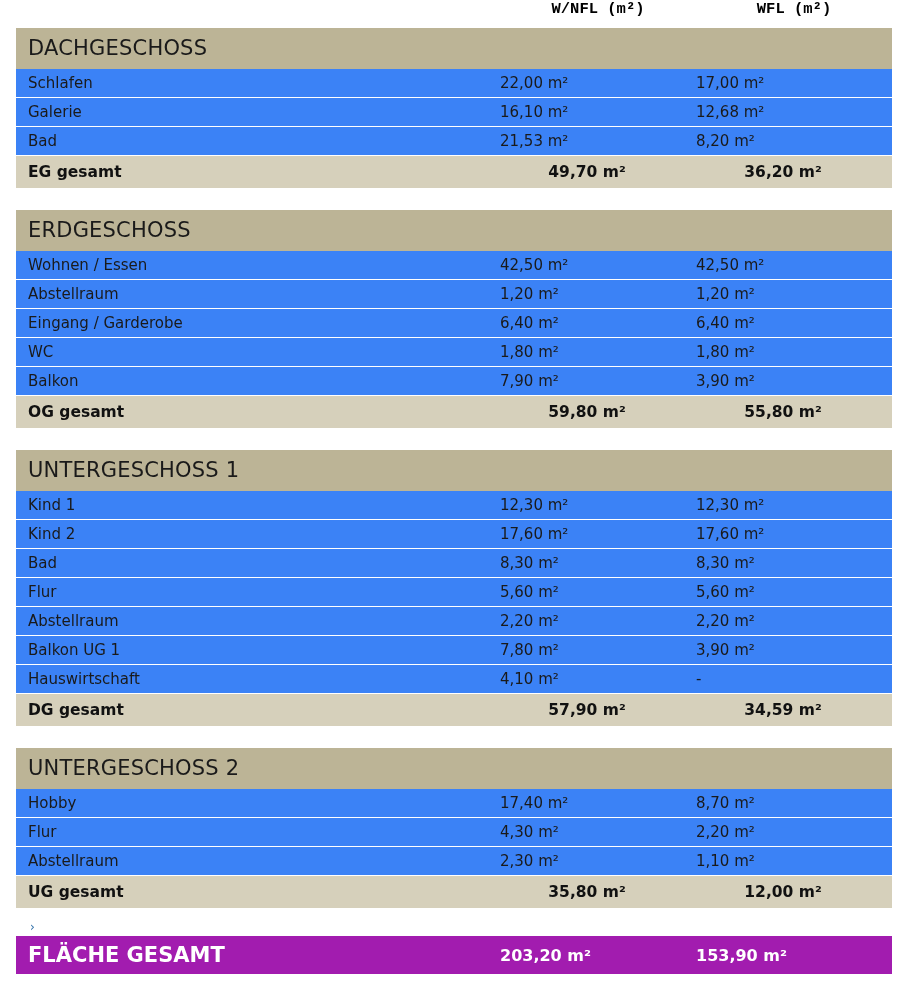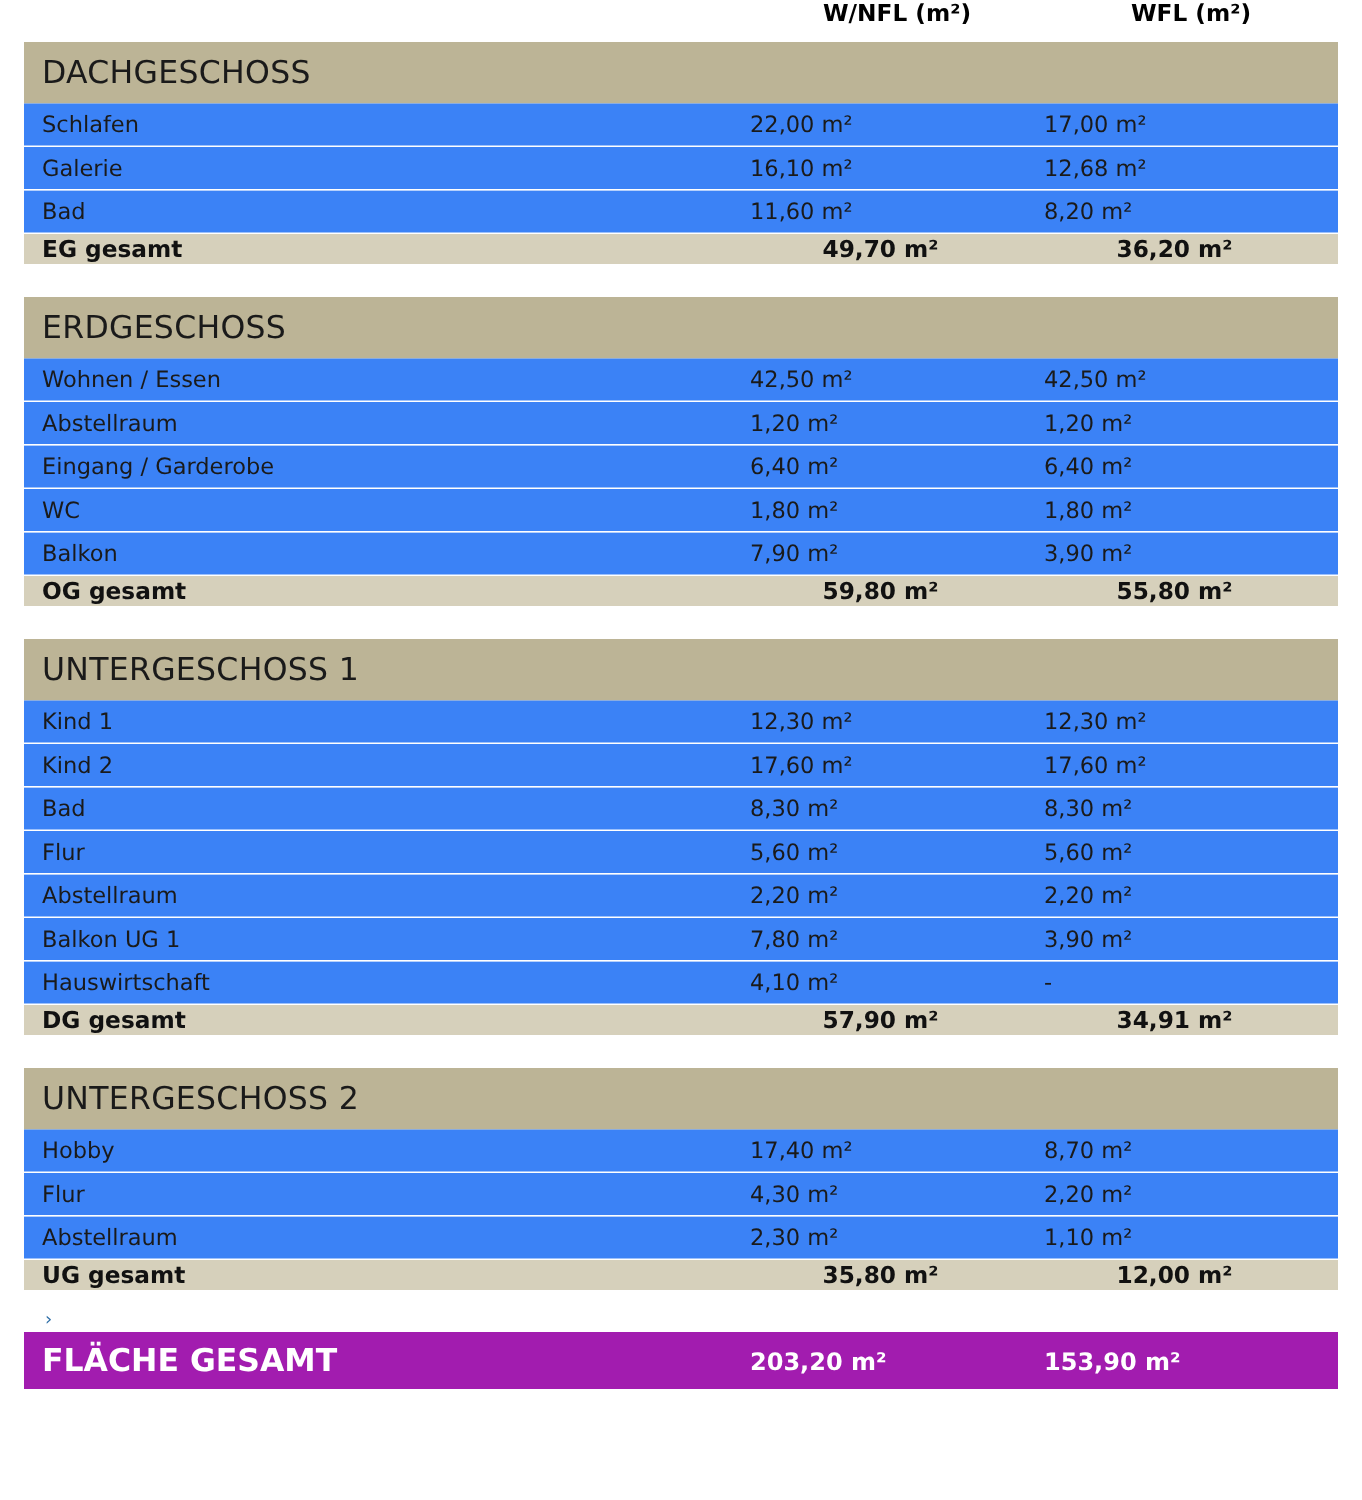--- a/index.html
+++ b/index.html
@@ -32,20 +32,21 @@
   col.c-wfl   { width: 196px; }
 
   
   tr.head-row td {
     background: #ffffff;
     padding: 0 0 10px 0;
     vertical-align: bottom;
     font-size: 15.5px;
     font-weight: bold;
     color: #000000;
+    font-family: Liberation Mono, monospace;
   }
   td.head-name { }
   td.num-head {
     text-align: center;
     padding-right: 22px;
   }
 
   
   tr.section-row td {
     background: #bcb496;
@@ -75,21 +76,21 @@
     padding-right: 22px;
     white-space: nowrap;
     margin-top: 45px;
   }
 
   
   tr.total-row td {
     background: #d6d0bb;
     font-size: 15.5px;
     font-weight: bold;
-    height: 20px;
+    height: 32px;
     padding: 0;
     color: #111111;
     border-bottom: none;
   }
   tr.total-row td.name { padding-left: 12px; }
   tr.total-row td.num {
     text-align: center;
     padding-right: 22px;
     white-space: nowrap;
     margin-top: 19px;
@@ -167,21 +168,21 @@
         <td class="num">22,00 m²</td>
         <td class="num">17,00 m²</td>
       </tr>
       <tr class="data-row">
         <td class="name">Galerie</td>
         <td class="num">16,10 m²</td>
         <td class="num">12,68 m²</td>
       </tr>
       <tr class="data-row">
         <td class="name">Bad</td>
-        <td class="num">11,60 m²</td>
+        <td class="num">21,53 m²</td>
         <td class="num">8,20 m²</td>
       </tr>
       <tr class="total-row">
         <td class="name">EG gesamt</td>
         <td class="num">49,70 m²</td>
         <td class="num">36,20 m²</td>
       </tr>
 
       <tr class="spacer-row">
           <td colspan="3"></td>
@@ -259,21 +260,21 @@
         <td class="num">3,90 m²</td>
       </tr>
       <tr class="data-row">
         <td class="name">Hauswirtschaft</td>
         <td class="num">4,10 m²</td>
         <td class="num">-</td>
       </tr>
       <tr class="total-row">
         <td class="name">DG gesamt</td>
         <td class="num">57,90 m²</td>
-        <td class="num">34,91 m²</td>
+        <td class="num">34,59 m²</td>
       </tr>
 
       <tr class="spacer-row">
           <td colspan="3"></td>
         </tr>
 
       <tr class="section-row">
         <td colspan="3">UNTERGESCHOSS 2</td>
       </tr>
       <tr class="data-row">

